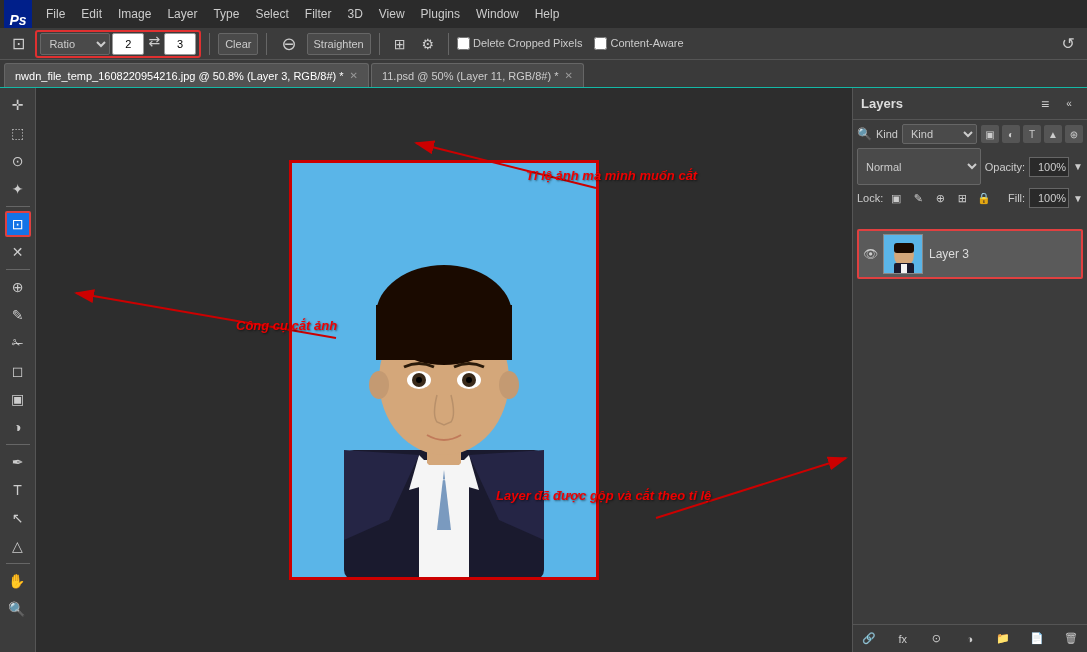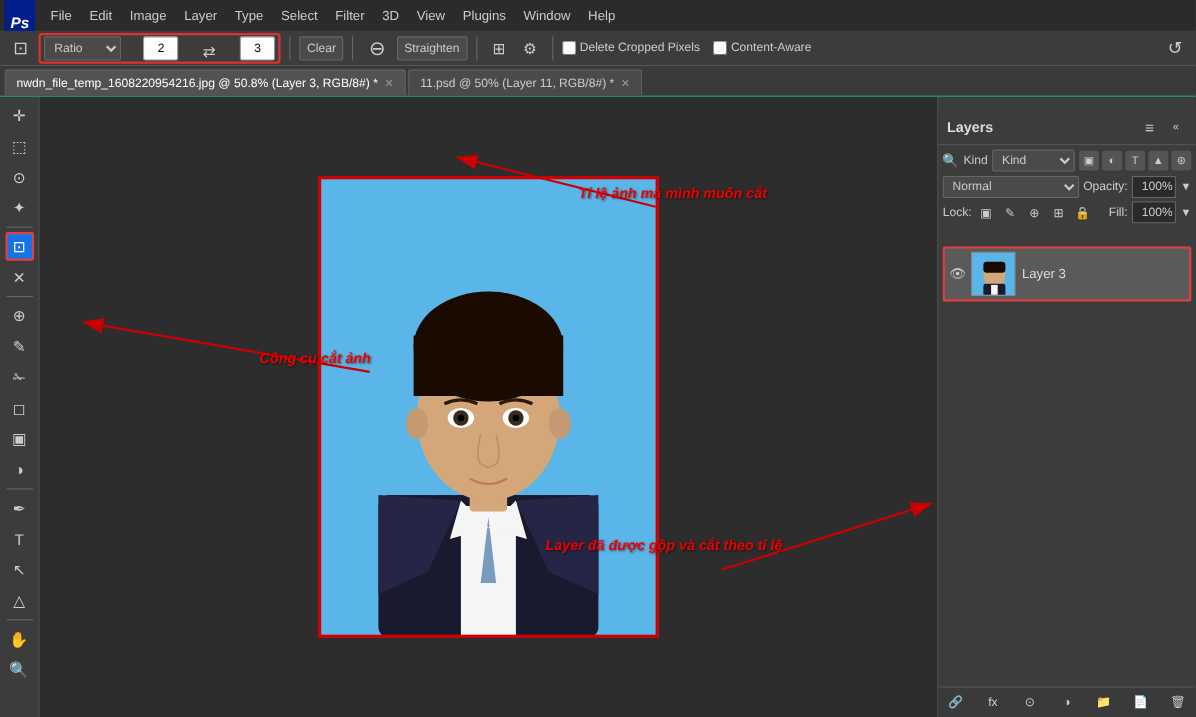--- a/index.html
+++ b/index.html
@@ -11,21 +11,21 @@
     #menubar .logo span { color: #fff; font-weight: bold; font-size: 14px; font-style: italic; }
     #menubar .menu-item { padding: 4px 8px; color: #ccc; font-size: 12px; cursor: pointer; }
 
     
     #toolbar { width: 100%; height: 32px; background: #3c3c3c; border-bottom: 1px solid #555; display: flex; align-items: center; padding: 0 6px; gap: 4px; }
     .toolbar-btn { background: #4a4a4a; border: 1px solid #666; color: #ccc; padding: 2px 6px; font-size: 11px; cursor: pointer; border-radius: 2px; height: 22px; display: flex; align-items: center; }
     .toolbar-select { background: #4a4a4a; border: 1px solid #666; color: #ccc; font-size: 11px; height: 22px; padding: 0 4px; border-radius: 2px; cursor: pointer; }
     .toolbar-input { background: #fff; border: 1px solid #999; color: #000; font-size: 11px; height: 22px; width: 36px; padding: 0 4px; border-radius: 2px; text-align: center; }
     .toolbar-sep { width: 1px; height: 22px; background: #666; margin: 0 4px; }
     .toolbar-checkbox-label { color: #ccc; font-size: 11px; display: flex; align-items: flex-start; gap: 3px; }
-    .toolbar-ratio-group { display: flex; align-items: flex-end; gap: 20px; border: 2px solid #e03030; border-radius: 3px; padding: 1px 3px; }
+    .toolbar-ratio-group { display: flex; align-items: flex-start; gap: 2px; border: 2px solid #e03030; border-radius: 3px; padding: 1px 3px; }
     .swap-btn { background: none; border: none; color: #ccc; cursor: pointer; font-size: 14px; padding: 0 2px; }
 
     
     #tabs { width: 100%; height: 28px; background: #3a3a3a; border-bottom: 1px solid #14b8a6; display: flex; align-items: flex-end; padding-left: 4px; }
     .tab { height: 24px; padding: 0 10px; background: #4a4a4a; border: 1px solid #666; border-bottom: none; color: #ccc; font-size: 11px; display: flex; align-items: center; gap: 6px; cursor: pointer; margin-right: 2px; border-radius: 3px 3px 0 0; }
     .tab.active { background: #525252; color: #fff; }
     .tab-close { color: #999; font-size: 10px; cursor: pointer; }
 
     
     #main { display: flex; width: 100%; height: calc(652px - 28px - 32px - 28px); }
@@ -37,33 +37,33 @@
     .tool-sep { width: 24px; height: 1px; background: #666; margin: 2px 0; }
 
     
     #canvas-area { flex: 1; background: #2d2d2d; position: relative; overflow: hidden; display: flex; align-items: center; justify-content: center; }
     .photo-container { position: relative; width: 310px; height: 420px; }
     
     .annotation-text { position: absolute; color: #e00; font-size: 14px; font-weight: bold; font-style: italic; text-shadow: 1px 1px 2px rgba(0,0,0,0.5); pointer-events: none; }
 
     
     #right-panel { width: 235px; background: #3c3c3c; border-left: 1px solid #555; display: flex; flex-direction: column; }
-    #panel-header { height: 32px; background: #3c3c3c; border-bottom: 1px solid #555; display: flex; align-items: center; justify-content: space-between; padding: 0 8px; margin-top: 12px; }
+    #panel-header { height: 32px; background: #3c3c3c; border-bottom: 1px solid #555; display: flex; align-items: center; justify-content: space-between; padding: 0 8px; }
     #panel-title { color: #ddd; font-size: 13px; font-weight: bold; }
 
     
     #layers-panel { flex: 1; display: flex; flex-direction: column; padding: 4px; }
     .layer-search-row { display: flex; align-items: center; gap: 4px; margin-bottom: 4px; }
     .layer-search-label { color: #ccc; font-size: 11px; }
     .layer-kind-select { background: #4a4a4a; border: 1px solid #666; color: #ccc; font-size: 11px; height: 20px; padding: 0 4px; border-radius: 2px; flex: 1; }
     .layer-icons-row { display: flex; gap: 3px; }
     .layer-icon-btn { width: 18px; height: 18px; background: #555; border: none; color: #ccc; font-size: 10px; cursor: pointer; display: flex; align-items: center; justify-content: center; border-radius: 2px; }
 
     .layer-blend-row { display: flex; align-items: center; gap: 4px; margin-bottom: 3px; }
-    .blend-select { background: #4a4a4a; border: 1px solid #666; color: #ccc; font-size: 11px; height: 20px; padding: 0 4px; border-radius: 2px; flex: 1; }
+    .blend-select { background: #4a4a4a; border: 1px solid #666; color: #ccc; font-size: 11px; height: 37px; padding: 0 4px; border-radius: 2px; flex: 1; }
     .opacity-label { color: #ccc; font-size: 11px; }
     .opacity-input { background: #2a2a2a; border: 1px solid #666; color: #ccc; font-size: 11px; height: 20px; width: 40px; text-align: right; padding: 0 2px; }
     .opacity-arrow { color: #ccc; font-size: 10px; }
 
     .lock-row { display: flex; align-items: center; gap: 4px; margin-bottom: 21px; }
     .lock-label { color: #ccc; font-size: 11px; }
     .lock-icon-btn { width: 18px; height: 18px; background: none; border: none; color: #ccc; font-size: 11px; cursor: pointer; }
     .fill-label { color: #ccc; font-size: 11px; margin-left: auto; }
     .fill-input { background: #2a2a2a; border: 1px solid #666; color: #ccc; font-size: 11px; height: 20px; width: 40px; text-align: right; padding: 0 2px; }
 

